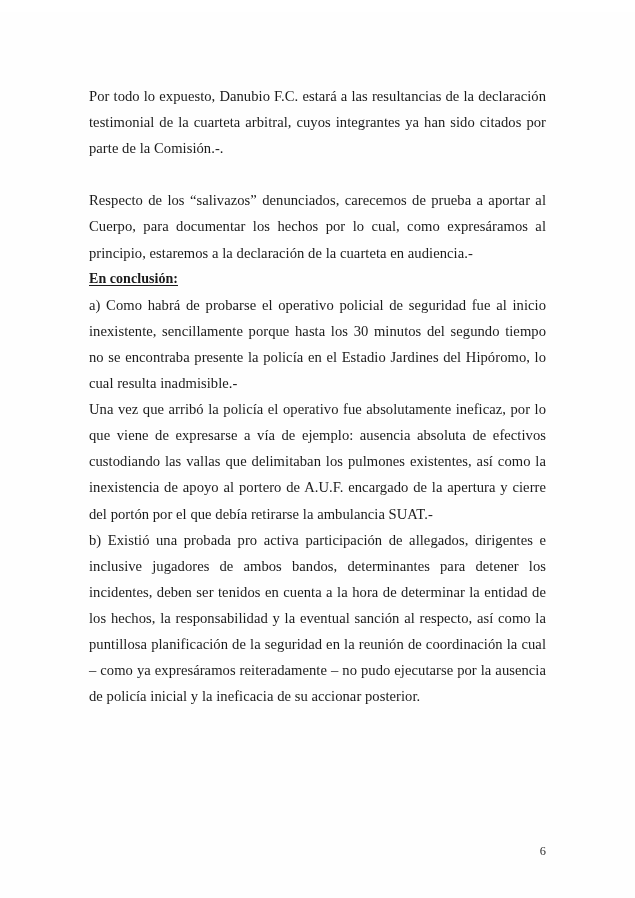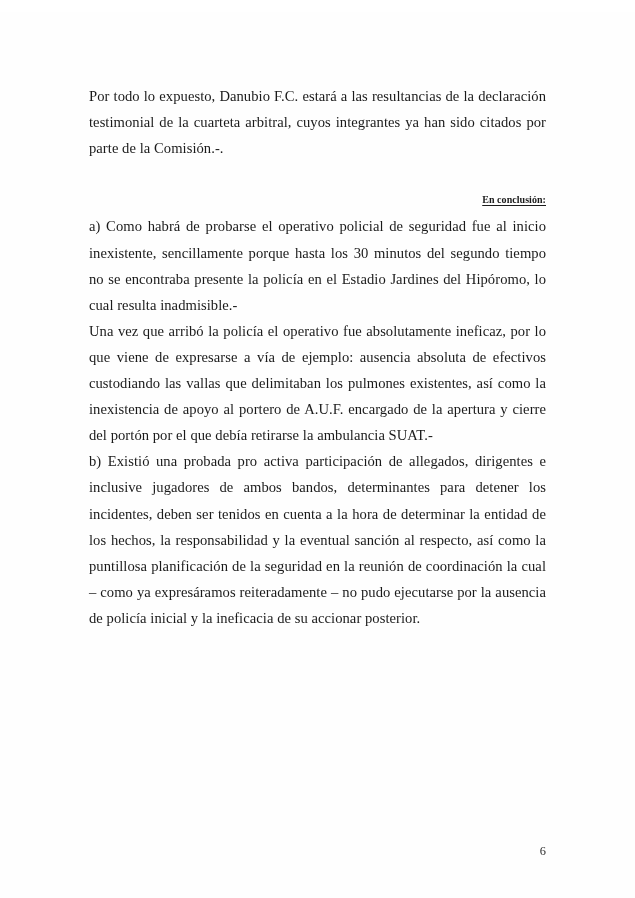--- a/index.html
+++ b/index.html
@@ -37,23 +37,23 @@
     text-justify: inter-word;
     hyphens: none;
     letter-spacing: 0.05px;
   }
   
   .para.spaced-after {
     margin-bottom: 26.1px;
   }
   .heading-inline {
     margin: 0;
-    font-size: 10px;
+    font-size: 14px;
     line-height: 26.1px;
-    text-align: right;
+    text-align: left;
     font-weight: bold;
     letter-spacing: 0.05px;
   }
   .heading-inline .underlined {
     text-decoration: underline;
     text-underline-offset: 2px;
     text-decoration-thickness: 1.4px;
   }
   .page-number {
     position: absolute;
@@ -68,20 +68,21 @@
 </style>
 </head>
 <body>
 
 <div class="page">
 
   <div class="text-column">
 
     <p class="para spaced-after">Por todo lo expuesto, Danubio F.C. estará a las resultancias de la declaración testimonial de la cuarteta arbitral, cuyos integrantes ya han sido citados por parte de la Comisión.-.</p>
 
+    <p class="para">Respecto de los “salivazos” denunciados, carecemos de prueba a aportar al Cuerpo, para documentar los hechos por lo cual, como expresáramos al principio, estaremos a la declaración de la cuarteta en audiencia.-</p>
 
 
     <p class="heading-inline"><span class="underlined">En conclusión:</span></p>
 
     <p class="para">a) Como habrá de probarse el operativo policial de seguridad fue al inicio inexistente, sencillamente porque hasta los 30 minutos del segundo tiempo no se encontraba presente la policía en el Estadio Jardines del Hipóromo, lo cual resulta inadmisible.-</p>
 
     <p class="para">Una vez que arribó la policía el operativo fue absolutamente ineficaz, por lo que viene de expresarse a vía de ejemplo: ausencia absoluta de efectivos custodiando las vallas que delimitaban los pulmones existentes, así como la inexistencia de apoyo al portero de A.U.F. encargado de la apertura y cierre del portón por el que debía retirarse la ambulancia SUAT.-</p>
 
     <p class="para">b) Existió una probada pro activa participación de allegados, dirigentes e inclusive jugadores de ambos bandos, determinantes para detener los incidentes, deben ser tenidos en cuenta a la hora de determinar la entidad de los hechos, la responsabilidad y la eventual sanción al respecto, así como la puntillosa planificación de la seguridad en la reunión de coordinación la cual – como ya expresáramos reiteradamente – no pudo ejecutarse por la ausencia de policía inicial y la ineficacia de su accionar posterior.</p>
 

